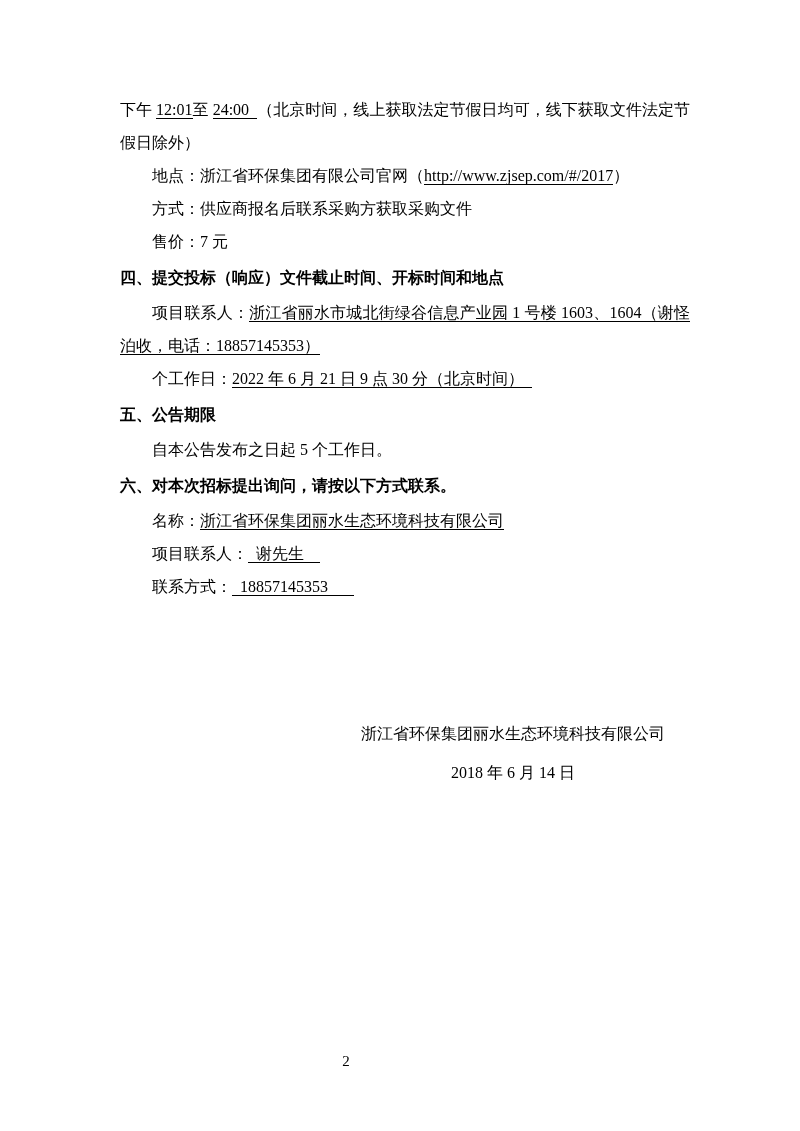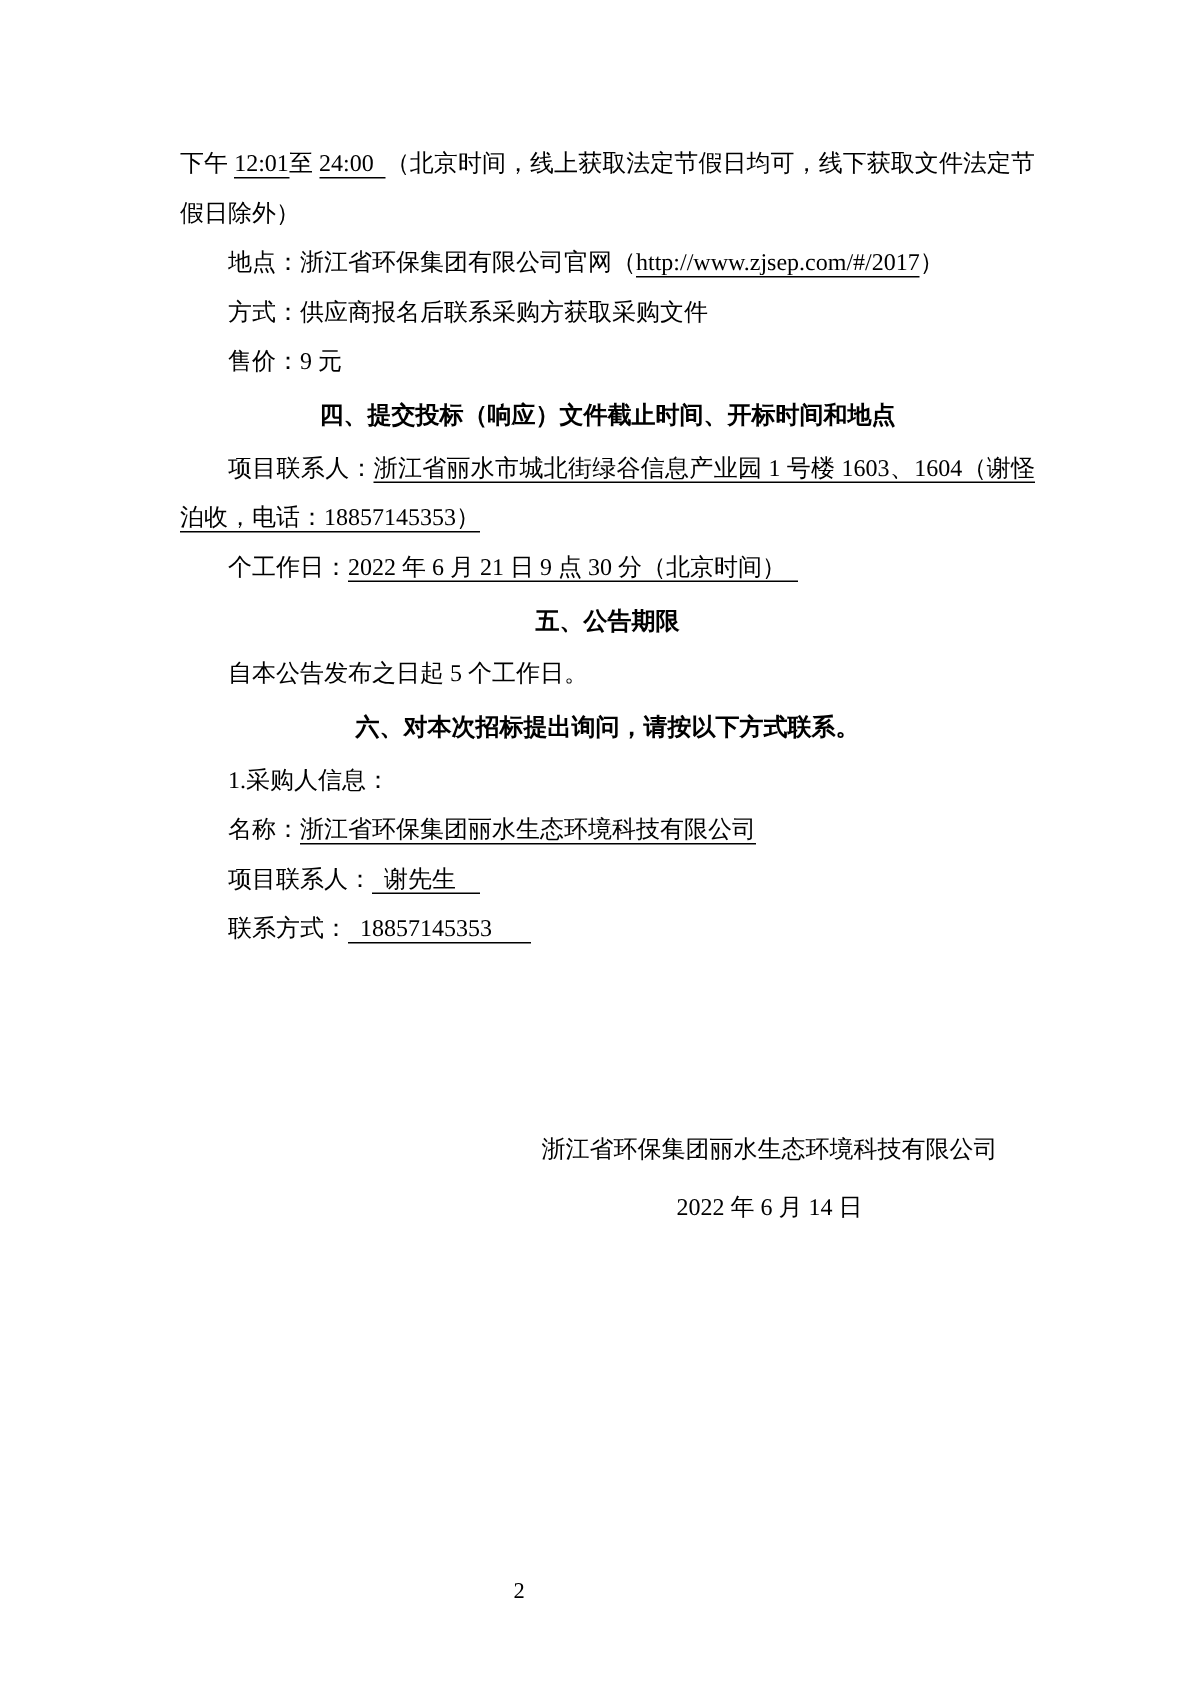--- a/index.html
+++ b/index.html
@@ -22,21 +22,21 @@
   .content p {
     margin:0;
     line-height:33px;
     text-align:justify;
   }
   p.indent { text-indent:32px; }
   p.heading {
     font-family:"Liberation Sans","DejaVu Sans",sans-serif;
     font-weight:bold;
     margin:3px 0 2px 0;
-    text-align:center;
+    text-align:left;
   }
   .u {
     border-bottom:1px solid #000;
     white-space:pre-wrap;
   }
   .pad-r-sm { padding-right:8px; }
   .pad-r-md { padding-right:16px; }
   .pad-r-lg { padding-right:26px; }
   .pad-l-sm { padding-left:8px; }
   .sig {
@@ -59,46 +59,45 @@
 
 <div class="page">
   <div class="content">
 
     <p><span>下午 </span><span class="u">12:01</span><span>至 </span><span class="u pad-r-sm">24:00</span><span>（北京时间，线上获取法定节假日均可，线下获取文件法定节假日除外）</span></p>
 
     <p class="indent"><span>地点：</span><span>浙江省环保集团有限公司官网（</span><span class="u">http://www.zjsep.com/#/2017</span><span>）</span></p>
 
     <p class="indent"><span>方式：</span><span>供应商报名后联系采购方获取采购文件</span></p>
 
-    <p class="indent"><span>售价：</span><span>9 元</span></p>
+    <p class="indent"><span>售价：</span><span>7 元</span></p>
 
     <p class="heading">四、提交投标（响应）文件截止时间、开标时间和地点</p>
 
 
     <p class="indent"><span>项目联系人：</span><span class="u">浙江省丽水市城北街绿谷信息产业园 1 号楼 1603、1604（谢怪泊收，电话：18857145353）</span></p>
 
     <p class="indent"><span>个工作日：</span><span class="u pad-r-sm">2022 年 6 月 21 日 9 点 30 分（北京时间）</span></p>
 
 
     <p class="heading">五、公告期限</p>
 
     <p class="indent">自本公告发布之日起 5 个工作日。</p>
 
     <p class="heading">六、对本次招标提出询问，请按以下方式联系。</p>
 
-    <p class="indent">1.采购人信息：</p>
 
     <p class="indent"><span>名称：</span><span class="u">浙江省环保集团丽水生态环境科技有限公司</span></p>
 
 
     <p class="indent"><span>项目联系人：</span><span class="u pad-l-sm pad-r-md">谢先生</span></p>
 
     <p class="indent"><span>联系方式：</span><span class="u pad-l-sm pad-r-lg">18857145353</span></p>
 
     <div class="sig">
       <p>浙江省环保集团丽水生态环境科技有限公司</p>
-      <p class="sig-date">2022 年 6 月 14 日</p>
+      <p class="sig-date">2018 年 6 月 14 日</p>
     </div>
 
   </div>
 
   <div class="pagenum">2</div>
 </div>
 
 </body></html>

